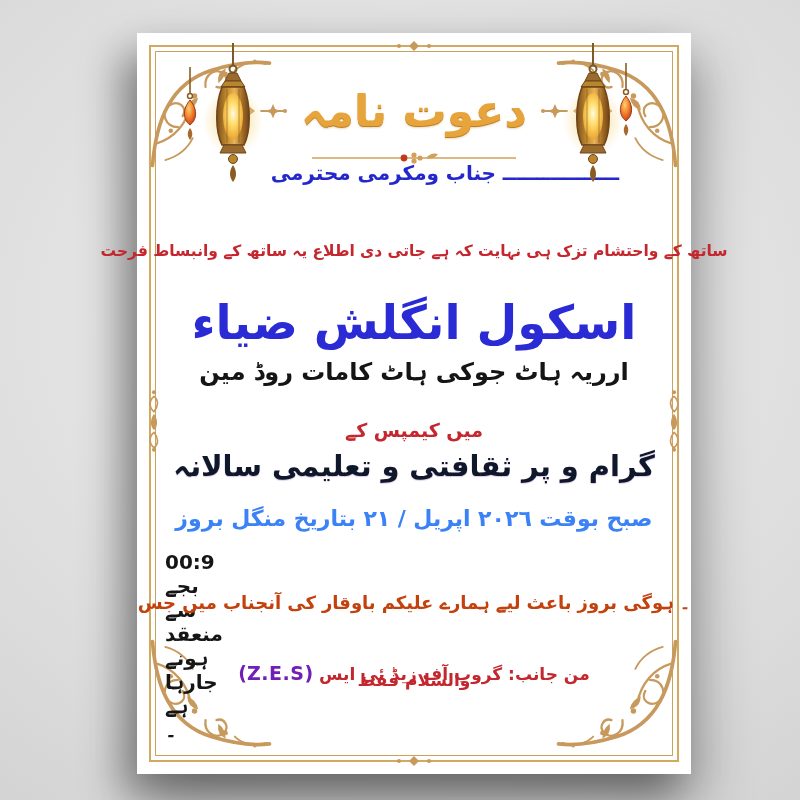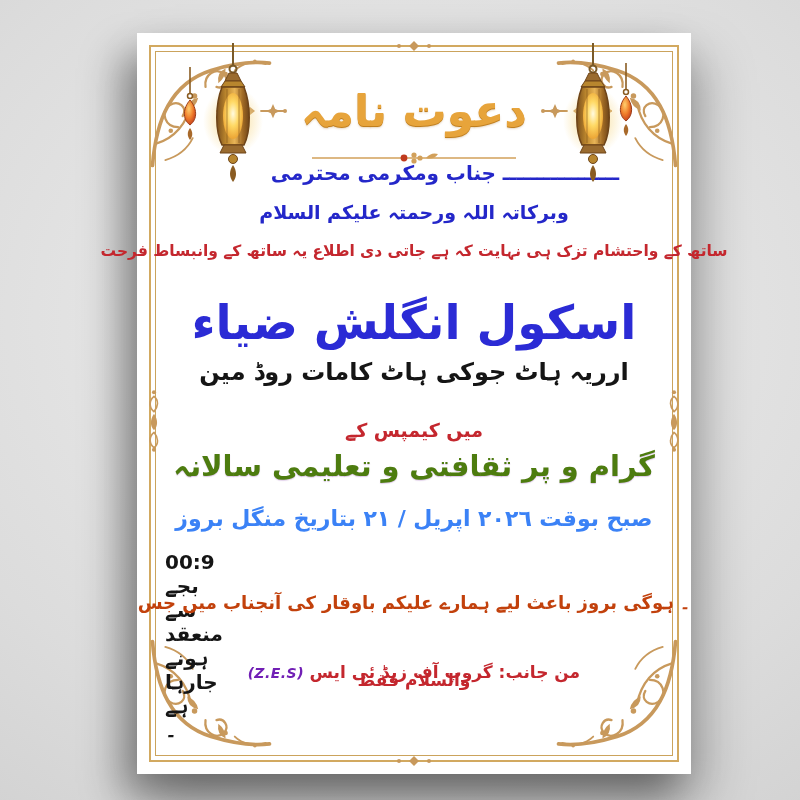--- a/index.html
+++ b/index.html
@@ -44,27 +44,27 @@
   .flourish{width:74px;height:22px;color:#c8995c;}
   .flourish.right{transform:scaleX(-1);}
   .divider{width:212px;height:16px;color:#d2a05a;}
 
   .l-greeting{top:128px;color:#2427c9;font-size:20px;justify-content:flex-end;padding-right:44px;}
   .l-salam{top:168px;color:#2427c9;font-size:19px;}
   .l-announce{top:209px;color:#c4272e;font-size:15.5px;}
   .l-school{top:262px;color:#2b2bd5;font-size:47px;}
   .l-address{top:325px;color:#151515;font-size:24px;}
   .l-campus{top:386px;color:#c4272e;font-size:19px;}
-  .l-program{top:416px;color:#4d7c0f;font-size:29px;text-shadow:0 1px 1px rgba(120,40,160,.25);}
+  .l-program{top:416px;color:#0f172a;font-size:29px;text-shadow:0 1px 1px rgba(120,40,160,.25);}
   .l-date{top:473px;color:#3b82f6;font-size:22px;}
   .l-time{top:517px;color:#151515;font-size:20px;flex-direction:column;}
   .l-request{top:559px;color:#c2410c;font-size:18px;}
   .l-closing{top:601px;color:#c4272e;font-size:17px;margin-top:36px;}
   .l-signature{top:629px;color:#c4272e;font-size:17px;direction:rtl;}
-  .zes{color:#711fb5;font-style:italic;font-size:14px;letter-spacing:.5px;}
+  .zes{color:#711fb5;font-size:19px;letter-spacing:.5px;}
 </style>
 </head>
 <body>
 
 <svg width="0" height="0" style="position:absolute" aria-hidden="true">
   <defs>
     <radialGradient id="glowG" cx="50%" cy="50%" r="50%">
       <stop offset="0%" stop-color="#fff6c8" stop-opacity="0.95"></stop>
       <stop offset="55%" stop-color="#f7d98a" stop-opacity="0.45"></stop>
       <stop offset="100%" stop-color="#f7d98a" stop-opacity="0"></stop>
@@ -276,27 +276,20 @@
       </g>
     </svg>
   </div>
 
   <div class="line uline l-greeting">
       <span class="w" dir="rtl">محترمی</span>
       <span class="w" dir="rtl">ومکرمی</span>
       <span class="w" dir="rtl">جناب</span>
       <span class="w" dir="rtl">ـــــــــــــــــ</span>
     </div>
-  <div class="line uline l-salam">
-      <span class="w" dir="rtl">السلام</span>
-      <span class="w" dir="rtl">علیکم</span>
-      <span class="w" dir="rtl">ورحمتہ</span>
-      <span class="w" dir="rtl">اللہ</span>
-      <span class="w" dir="rtl">وبرکاتہ</span>
-    </div>
   <div class="line uline l-announce">
       <span class="w" dir="rtl">فرحت</span>
       <span class="w" dir="rtl">وانبساط</span>
       <span class="w" dir="rtl">کے</span>
       <span class="w" dir="rtl">ساتھ</span>
       <span class="w" dir="rtl">یہ</span>
       <span class="w" dir="rtl">اطلاع</span>
       <span class="w" dir="rtl">دی</span>
       <span class="w" dir="rtl">جاتی</span>
       <span class="w" dir="rtl">ہے</span>

